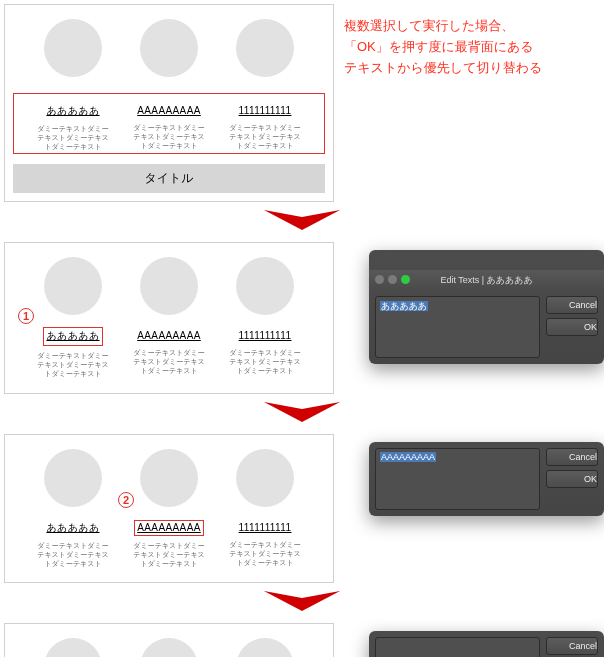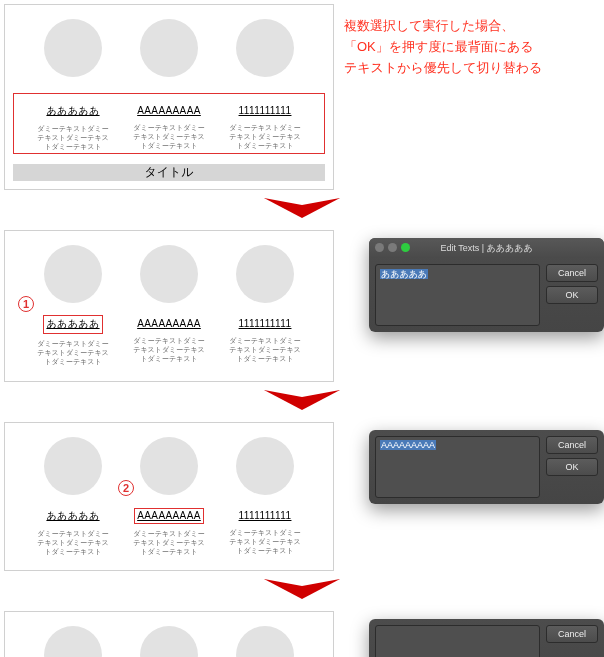--- a/index.html
+++ b/index.html
@@ -6,43 +6,43 @@
   body { font-family: -apple-system, "Hiragino Sans", sans-serif; background: #fff; width: 604px; }
   
   .panel-row { display: flex; align-items: flex-start; }
   .mockup-wrap { border: 1px solid #d0d0d0; padding: 8px; background: #fff; margin: 4px; }
   .mockup { display: flex; justify-content: center; padding: 6px 4px; gap: 18px; }
   .col { width: 78px; text-align: center; }
   .circle { width: 58px; height: 58px; background: #e2e2e2; border-radius: 50%; margin: 0 auto 10px; }
   .heading { font-size: 10px; letter-spacing: 0.4px; padding: 1px 2px; display: inline-block; text-decoration: underline; }
   .sub { font-size: 7px; line-height: 1.3; color: #666; margin-top: 5px; word-break: break-all; }
   .selbox { border: 1.2px solid #e03030; padding-bottom: 2px; }
-  .titlebar { background: #d6d6d6; text-align: center; padding: 0; font-size: 12px; margin-top: 10px; }
+  .titlebar { background: #d6d6d6; text-align: center; padding: 6px; font-size: 12px; margin-top: 10px; }
   
   .note { color: #ff3020; font-size: 13px; line-height: 1.6; padding: 16px 6px 0 6px; }
   
   .arrow-row { text-align: center; padding: 4px 0; }
   .arrow { display: inline-block; width: 0; height: 0; border-left: 38px solid transparent; border-right: 38px solid transparent; border-top: 20px solid #d00000; position: relative; }
   .arrow::after { content:""; position:absolute; top:-20px; left:-38px; width:0; height:0;
     border-left:38px solid transparent; border-right:38px solid transparent; border-top:7px solid #fff; }
   
   .dlg { width: 235px; background: linear-gradient(#4c4c4c,#454545); border-radius: 6px; overflow: hidden;
          box-shadow: 0 6px 18px rgba(0,0,0,0.4); margin-top: 12px; margin-left: auto; position: relative; }
   .dlg-titlebar { height: 20px; line-height: 20px; font-size: 9px; color: #ddd; text-align: center;
-                  background: linear-gradient(#585858,#4a4a4a); position: relative; }
+                  background: linear-gradient(#585858,#4a4a4a); position: relative; margin-top: 20px; }
   .traffic { position: absolute; left: 6px; top: 5px; display: flex; gap: 4px; }
   .dot { width: 9px; height: 9px; border-radius: 50%; }
   .r { background: #7a7a7a; } .y { background: #7a7a7a; } .g { background: #2ecc40; }
   .dlg-body { display: flex; padding: 6px; gap: 6px; height: 74px; }
   .editor { flex: 1; background: #4f4f4f; border: 1px solid #2c2c2c; border-radius: 3px; padding: 3px 4px;
             font-size: 9px; color: #ccddee; }
   .editor .seltext { background: #4a7ab8; color: #fff; padding: 0 1px; }
   .btncol { width: 52px; display: flex; flex-direction: column; gap: 4px; }
   .btn { font-size: 9px; color: #eee; background: linear-gradient(#5c5c5c,#4c4c4c);
-         border: 1px solid #2c2c2c; border-radius: 3px; padding: 3px 0; text-align: center; cursor: pointer; }
+         border: 1px solid #2c2c2c; border-radius: 3px; padding: 3px 0; text-align: right; cursor: pointer; }
   
   .circ-num { display: inline-block; width: 16px; height: 16px; border: 1.6px solid #e03030; color: #e03030;
               border-radius: 50%; font-size: 11px; line-height: 14px; text-align: center; font-weight: bold; }
   .num-pos { position: absolute; }
   .step-wrap { position: relative; }
 </style>
 </head>
 <body>
 
 <div class="panel-row">

